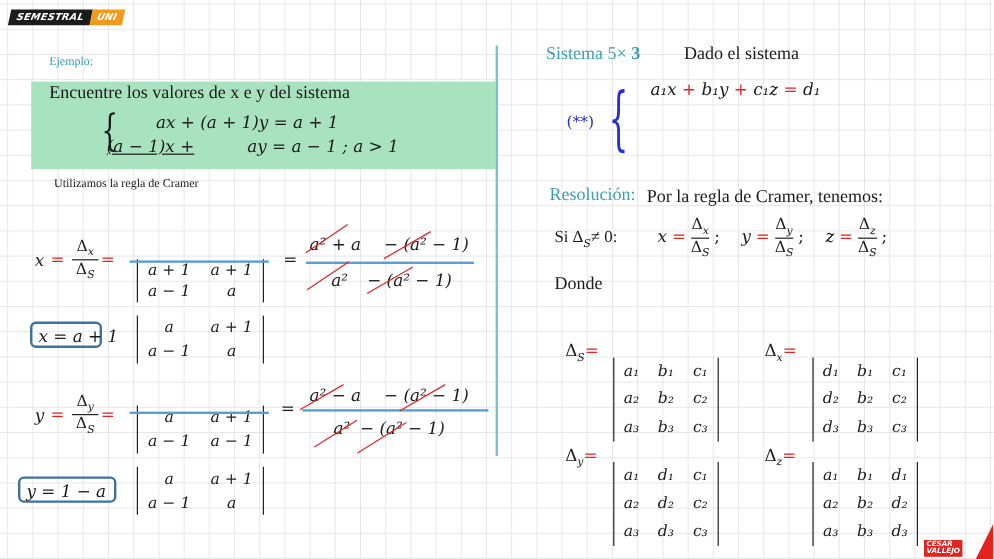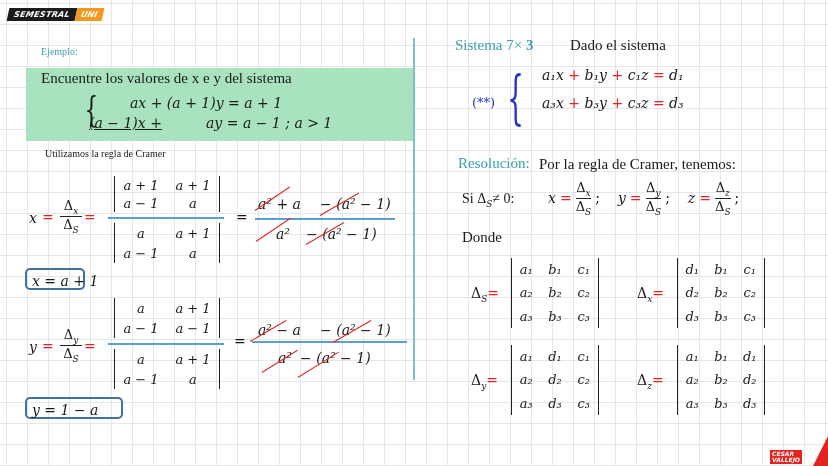--- a/index.html
+++ b/index.html
@@ -13,21 +13,21 @@
   .logo .s{background:#1b1b1b;color:#fff;font:bold italic 8px "DejaVu Sans",sans-serif;padding:2px 6px 0 6px;transform:skewX(-12deg);letter-spacing:.3px}
   .logo .u{background:#f29a1e;color:#fff;font:bold italic 8px "DejaVu Sans",sans-serif;padding:2px 6px 0 5px;transform:skewX(-12deg)}
   .teal{color:#3a9fae;}
   .serif{font-family:"Liberation Serif",serif;}
   .m{font-family:"DejaVu Serif",serif;font-style:italic;}
   .mr{font-family:"DejaVu Serif",serif;}
   .red{color:#e02323;}
   .blue{color:#2233cc;}
   .green-box{left:26px;top:68px;width:387px;height:73px;background:#a8e2bf;}
   .divider{left:413px;top:38px;width:2px;height:342px;background:#7cc0c8;}
-  .det{border-left:1.5px solid #222;border-right:1.5px solid #222;display:grid;align-items:center;}
+  .det{border-left:1.5px solid #222;border-right:1.5px solid #222;display:grid;align-items:center;margin-top:40px;}
   .frac-line{height:2px;background:#5a9fd0;}
   .box{border:2px solid #3f72a0;border-radius:5px;}
   .strike{position:absolute;height:1.3px;background:#e02323;transform-origin:left center;}
   .t{white-space:nowrap;}
   .brace{font-family:"DejaVu Serif",serif;}
   .cv{position:absolute;right:0;bottom:0;}
 </style>
 </head>
 <body>
 
@@ -113,37 +113,34 @@
   <span class="abs m t" style="left:258px;top:322px;font-size:14px;">a² − a</span>
   <span class="abs m t" style="left:320px;top:322px;font-size:14px;">− (a² − 1)</span>
   <div class="abs frac-line" style="left:252px;top:341px;width:155px;"></div>
   <span class="abs m t" style="left:278px;top:350px;font-size:14px;">a²</span>
   <span class="abs m t" style="left:300px;top:350px;font-size:14px;">− (a² − 1)</span>
   <div class="strike" style="left:250px;top:341px;width:42px;transform:rotate(-30deg);"></div>
   <div class="strike" style="left:333px;top:342px;width:44px;transform:rotate(-30deg);"></div>
   <div class="strike" style="left:262px;top:372px;width:42px;transform:rotate(-32deg);"></div>
   <div class="strike" style="left:298px;top:377px;width:48px;transform:rotate(-32deg);"></div>
 
-  <div class="abs box m t" style="left:25px;top:397px;width:98px;height:22px;font-size:14px;line-height:22px;padding-left:5px;box-sizing:border-box;">y =   1 − a</div>
+  <div class="abs box m t" style="left:15px;top:397px;width:82px;height:22px;font-size:14px;line-height:22px;padding-left:5px;box-sizing:border-box;">y =   1 − a</div>
 </div>
 
 <div class="abs divider"></div>
 
-<div class="abs serif t teal" style="left:455px;top:37px;font-size:15px;"><span>Sistema 7× </span><b>3</b></div>
+<div class="abs serif t teal" style="left:455px;top:37px;font-size:15px;"><span>Sistema 5× </span><b>3</b></div>
 <div class="abs serif t" style="left:570px;top:37px;font-size:15px;">Dado el sistema</div>
 
 <div class="abs blue mr" style="left:472px;top:95px;font-size:13px;">(**)</div>
 <div class="abs brace blue" style="left:497px;top:62px;font-size:58px;line-height:72px;transform:scaleX(.45);">{</div>
 
 <div class="abs" style="left:530px;top:67px;font-size:14px;margin-left:12px;">
   <div class="m t" style="height:28px;">
     <span>a₁x</span> <span class="red mr">+</span> <span>b₁y</span> <span class="red mr">+</span> <span>c₁z</span> <span class="red mr">=</span> <span>d₁</span>
-  </div>
-  <div class="m t" style="height:28px;">
-    <span>a₃x</span> <span class="red mr">+</span> <span>b₃y</span> <span class="red mr">+</span> <span>c₃z</span> <span class="red mr">=</span> <span>d₃</span>
   </div>
 </div>
 
 <div class="abs serif t teal" style="left:458px;top:155px;font-size:15px;">Resolución:</div>
 <div class="abs serif t" style="left:539px;top:156px;font-size:15px;text-align:center;">Por la regla de Cramer, tenemos:</div>
 
 <div class="abs serif t" style="left:462px;top:191px;font-size:14px;">
   <span>Si  Δ</span><sub class="m" style="font-size:9px">S</sub><span>≠ 0:</span>
 </div>
 

